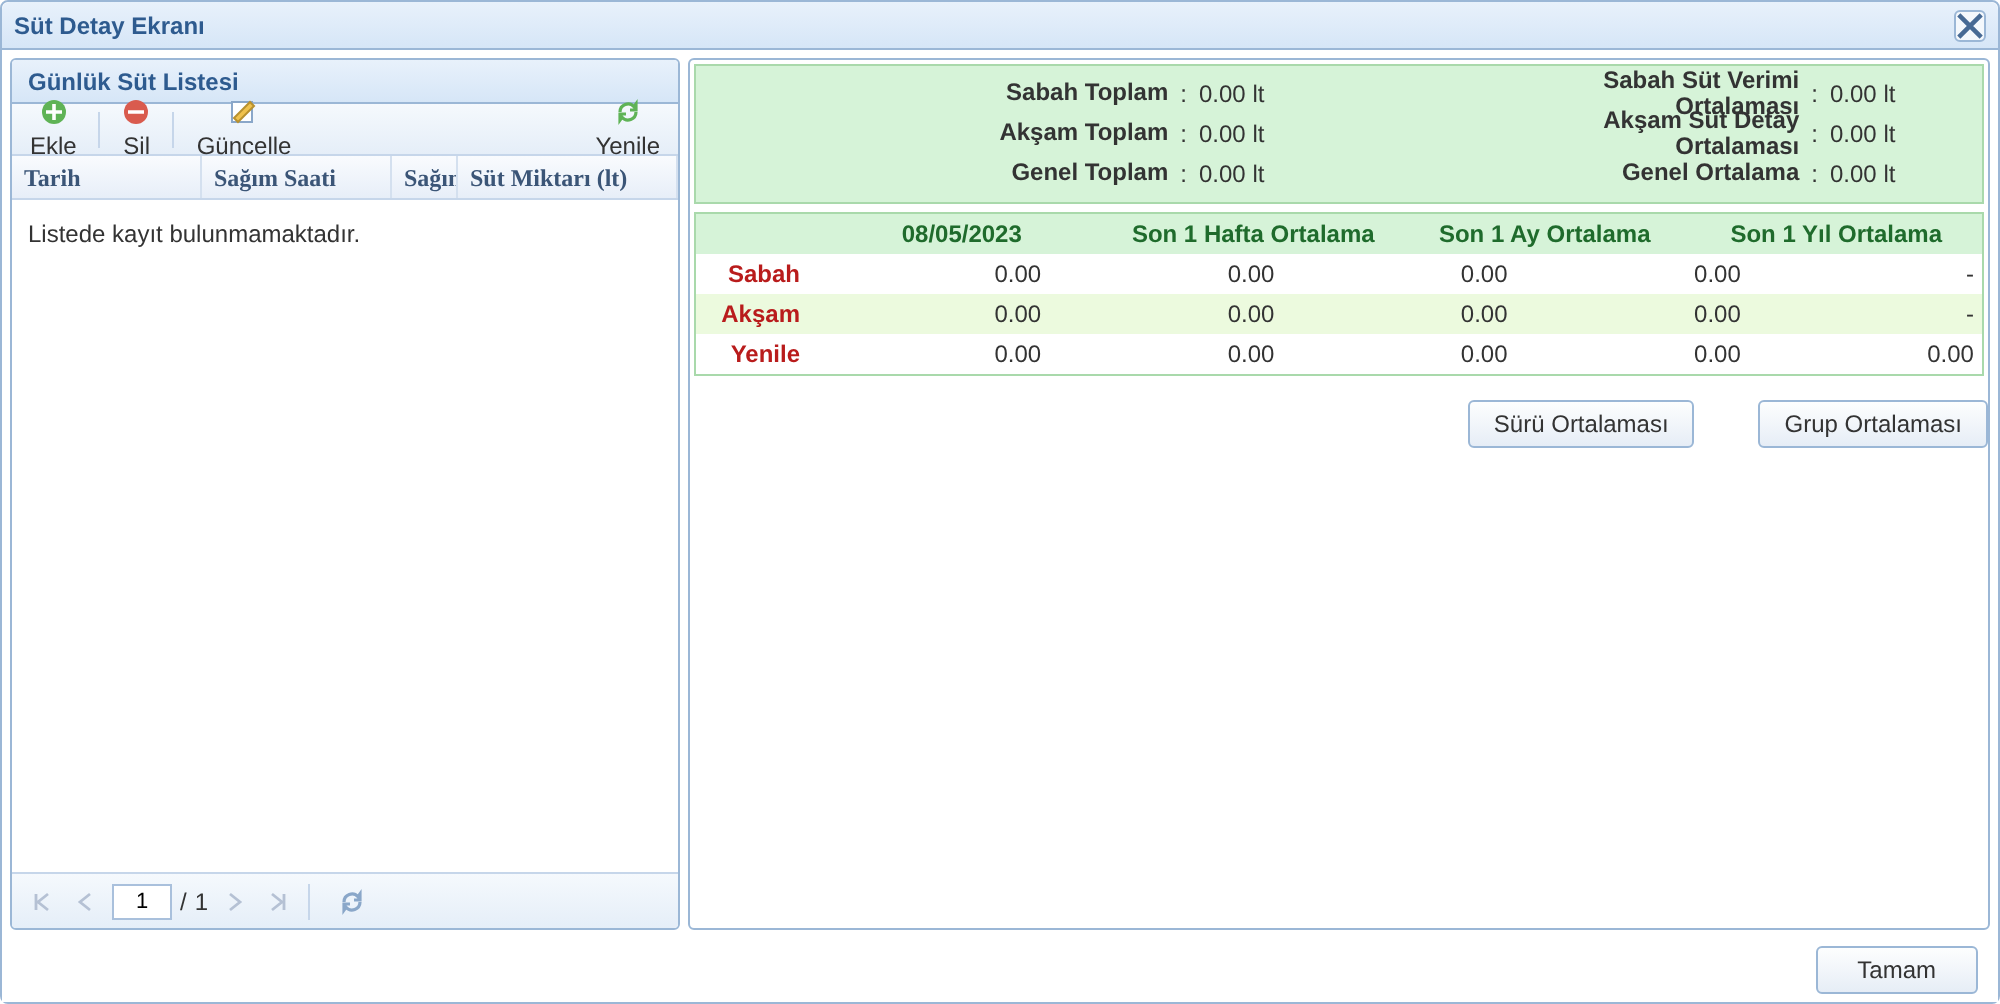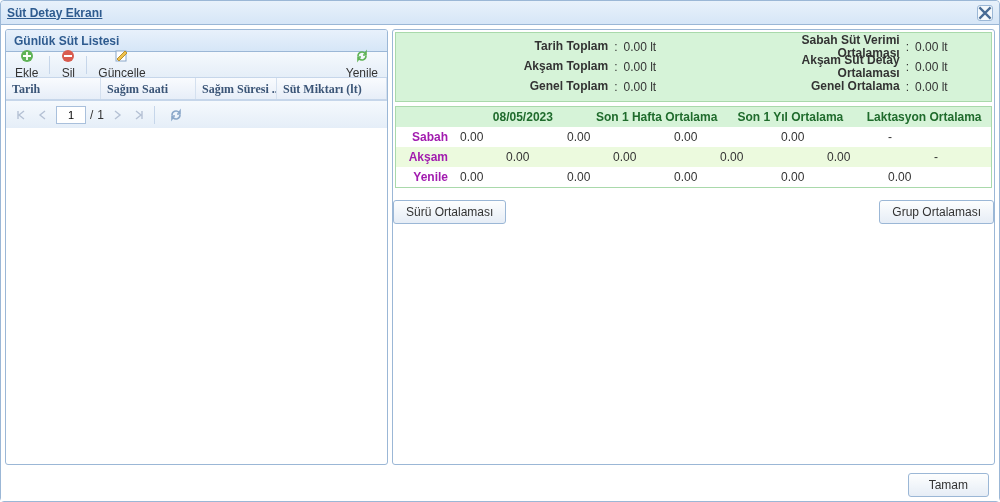--- a/index.html
+++ b/index.html
@@ -24,40 +24,39 @@
     height: 24px;
     background: linear-gradient(#e8f1fb, #d6e6f7);
     border-bottom: 1px solid #9bb7d6;
     display: flex;
     align-items: center;
     padding: 0 6px;
     color: #2e5b8f;
     font-weight: bold;
     border-radius: 4px 4px 0 0;
     justify-content: space-between;
-    text-decoration: underline;
   }
   .close-btn {
     width: 16px; height: 16px;
     border: 1px solid #9bb7d6;
     border-radius: 3px;
     background: #f4f8fc;
     display: flex; align-items: center; justify-content: center;
     color: #476a94; font-weight: bold; font-size: 11px;
     cursor: pointer;
   }
   .content {
     flex: 1;
     display: flex;
     padding: 4px;
     gap: 4px;
     overflow: hidden;
   }
   .left-panel {
-    width: 383px;
+    width: 335px;
     border: 1px solid #9bb7d6;
     border-radius: 3px;
     display: flex;
     flex-direction: column;
     overflow: hidden;
   }
   .panel-header {
     height: 22px;
     background: linear-gradient(#e8f1fb, #d6e6f7);
     border-bottom: 1px solid #9bb7d6;
@@ -150,28 +149,28 @@
   .sv { width: 70px; text-align:left; }
   .sep { color:#333; }
   
   .avg-table {
     margin: 2px;
     border: 1px solid #a9d9ab;
   }
   .avg-header { display:flex; background:#d6f3d8; font-weight:bold; color:#1f6b2c; }
   .avg-header > div { padding:3px 4px; text-align:center; }
   .avg-row { display:flex; }
-  .avg-row > div { padding:3px 4px; text-align:left; }
+  .avg-row > div { padding:3px 4px; text-align:right; }
   .avg-row.odd { background:#fff; }
   .avg-row.even { background:#ecfade;gap:46px; }
-  .avg-rowlabel { width:60px; font-weight:bold; color:#a21caf; text-align:right !important; padding-right:8px !important; }
+  .avg-rowlabel { width:60px; font-weight:bold; color:#b91c1c; text-align:right !important; padding-right:8px !important; }
   .avg-c { flex:1; }
   
   .btn-row {
-    display:flex; justify-content:space-between; gap:32px; padding:10px 0;
+    display:flex; justify-content:flex-end; gap:32px; padding:10px 0;
   }
   .xbtn {
     padding: 4px 12px;
     background: linear-gradient(#fdfefe,#e6edf6);
     border:1px solid #9bb7d6;
     border-radius:3px;
     cursor:pointer;
     color:#333;
   }
   .footer {
@@ -232,20 +231,23 @@
             </svg>
           <span>Yenile</span>
         </div>
       </div>
       <div class="grid-header">
         <div class="gh-cell" style="width:95px">Tarih</div>
         <div class="gh-cell" style="width:95px">Sağım Saati</div>
         <div class="gh-cell" style="flex:1">Sağım Süresi ...</div>
         <div class="gh-cell" style="width:110px">Süt Miktarı (lt)</div>
       </div>
+      <div class="grid-body">
+        <span>Listede kayıt bulunmamaktadır.</span>
+      </div>
       <div class="pager">
         <div class="pgbtn">
             <svg width="10" height="10" viewBox="0 0 10 10">
               <path d="M2 1v8M8 1L3 5l5 4" fill="none" stroke="currentColor" stroke-width="1.4"></path>
             </svg>
           </div>
         <div class="pgbtn">
             <svg width="10" height="10" viewBox="0 0 10 10">
               <path d="M7 1L2 5l5 4" fill="none" stroke="currentColor" stroke-width="1.4"></path>
             </svg>
@@ -270,21 +272,21 @@
               <path d="M11 7a4 4 0 0 1-7 2.6L3 11V8h3" fill="none" stroke="#8aa7c9" stroke-width="1.6"></path>
             </svg>
           </div>
       </div>
     </div>
 
     <div class="right-panel">
       <div class="summary-box">
         <div class="summary-row">
           <div class="summary-col">
-            <span class="sl">Tarih Toplam</span>
+            <span class="sl">Sabah Toplam</span>
             <span class="sep">:</span>
             <span class="sv">0.00 lt</span>
           </div>
           <div class="summary-col">
             <span class="sl" style="max-width:150px">Sabah Süt Verimi Ortalaması</span>
             <span class="sep">:</span>
             <span class="sv">0.00 lt</span>
           </div>
         </div>
         <div class="summary-row">
@@ -311,22 +313,22 @@
             <span class="sv">0.00 lt</span>
           </div>
         </div>
       </div>
 
       <div class="avg-table">
         <div class="avg-header">
           <div class="avg-rowlabel"></div>
           <div class="avg-c">08/05/2023</div>
           <div class="avg-c">Son 1 Hafta Ortalama</div>
+          <div class="avg-c">Son 1 Ay Ortalama</div>
           <div class="avg-c">Son 1 Yıl Ortalama</div>
-          <div class="avg-c">Laktasyon Ortalama</div>
         </div>
         <div class="avg-row odd">
           <div class="avg-rowlabel">Sabah</div>
           <div class="avg-c">0.00</div>
           <div class="avg-c">0.00</div>
           <div class="avg-c">0.00</div>
           <div class="avg-c">0.00</div>
           <div class="avg-c">-</div>
         </div>
         <div class="avg-row even">

